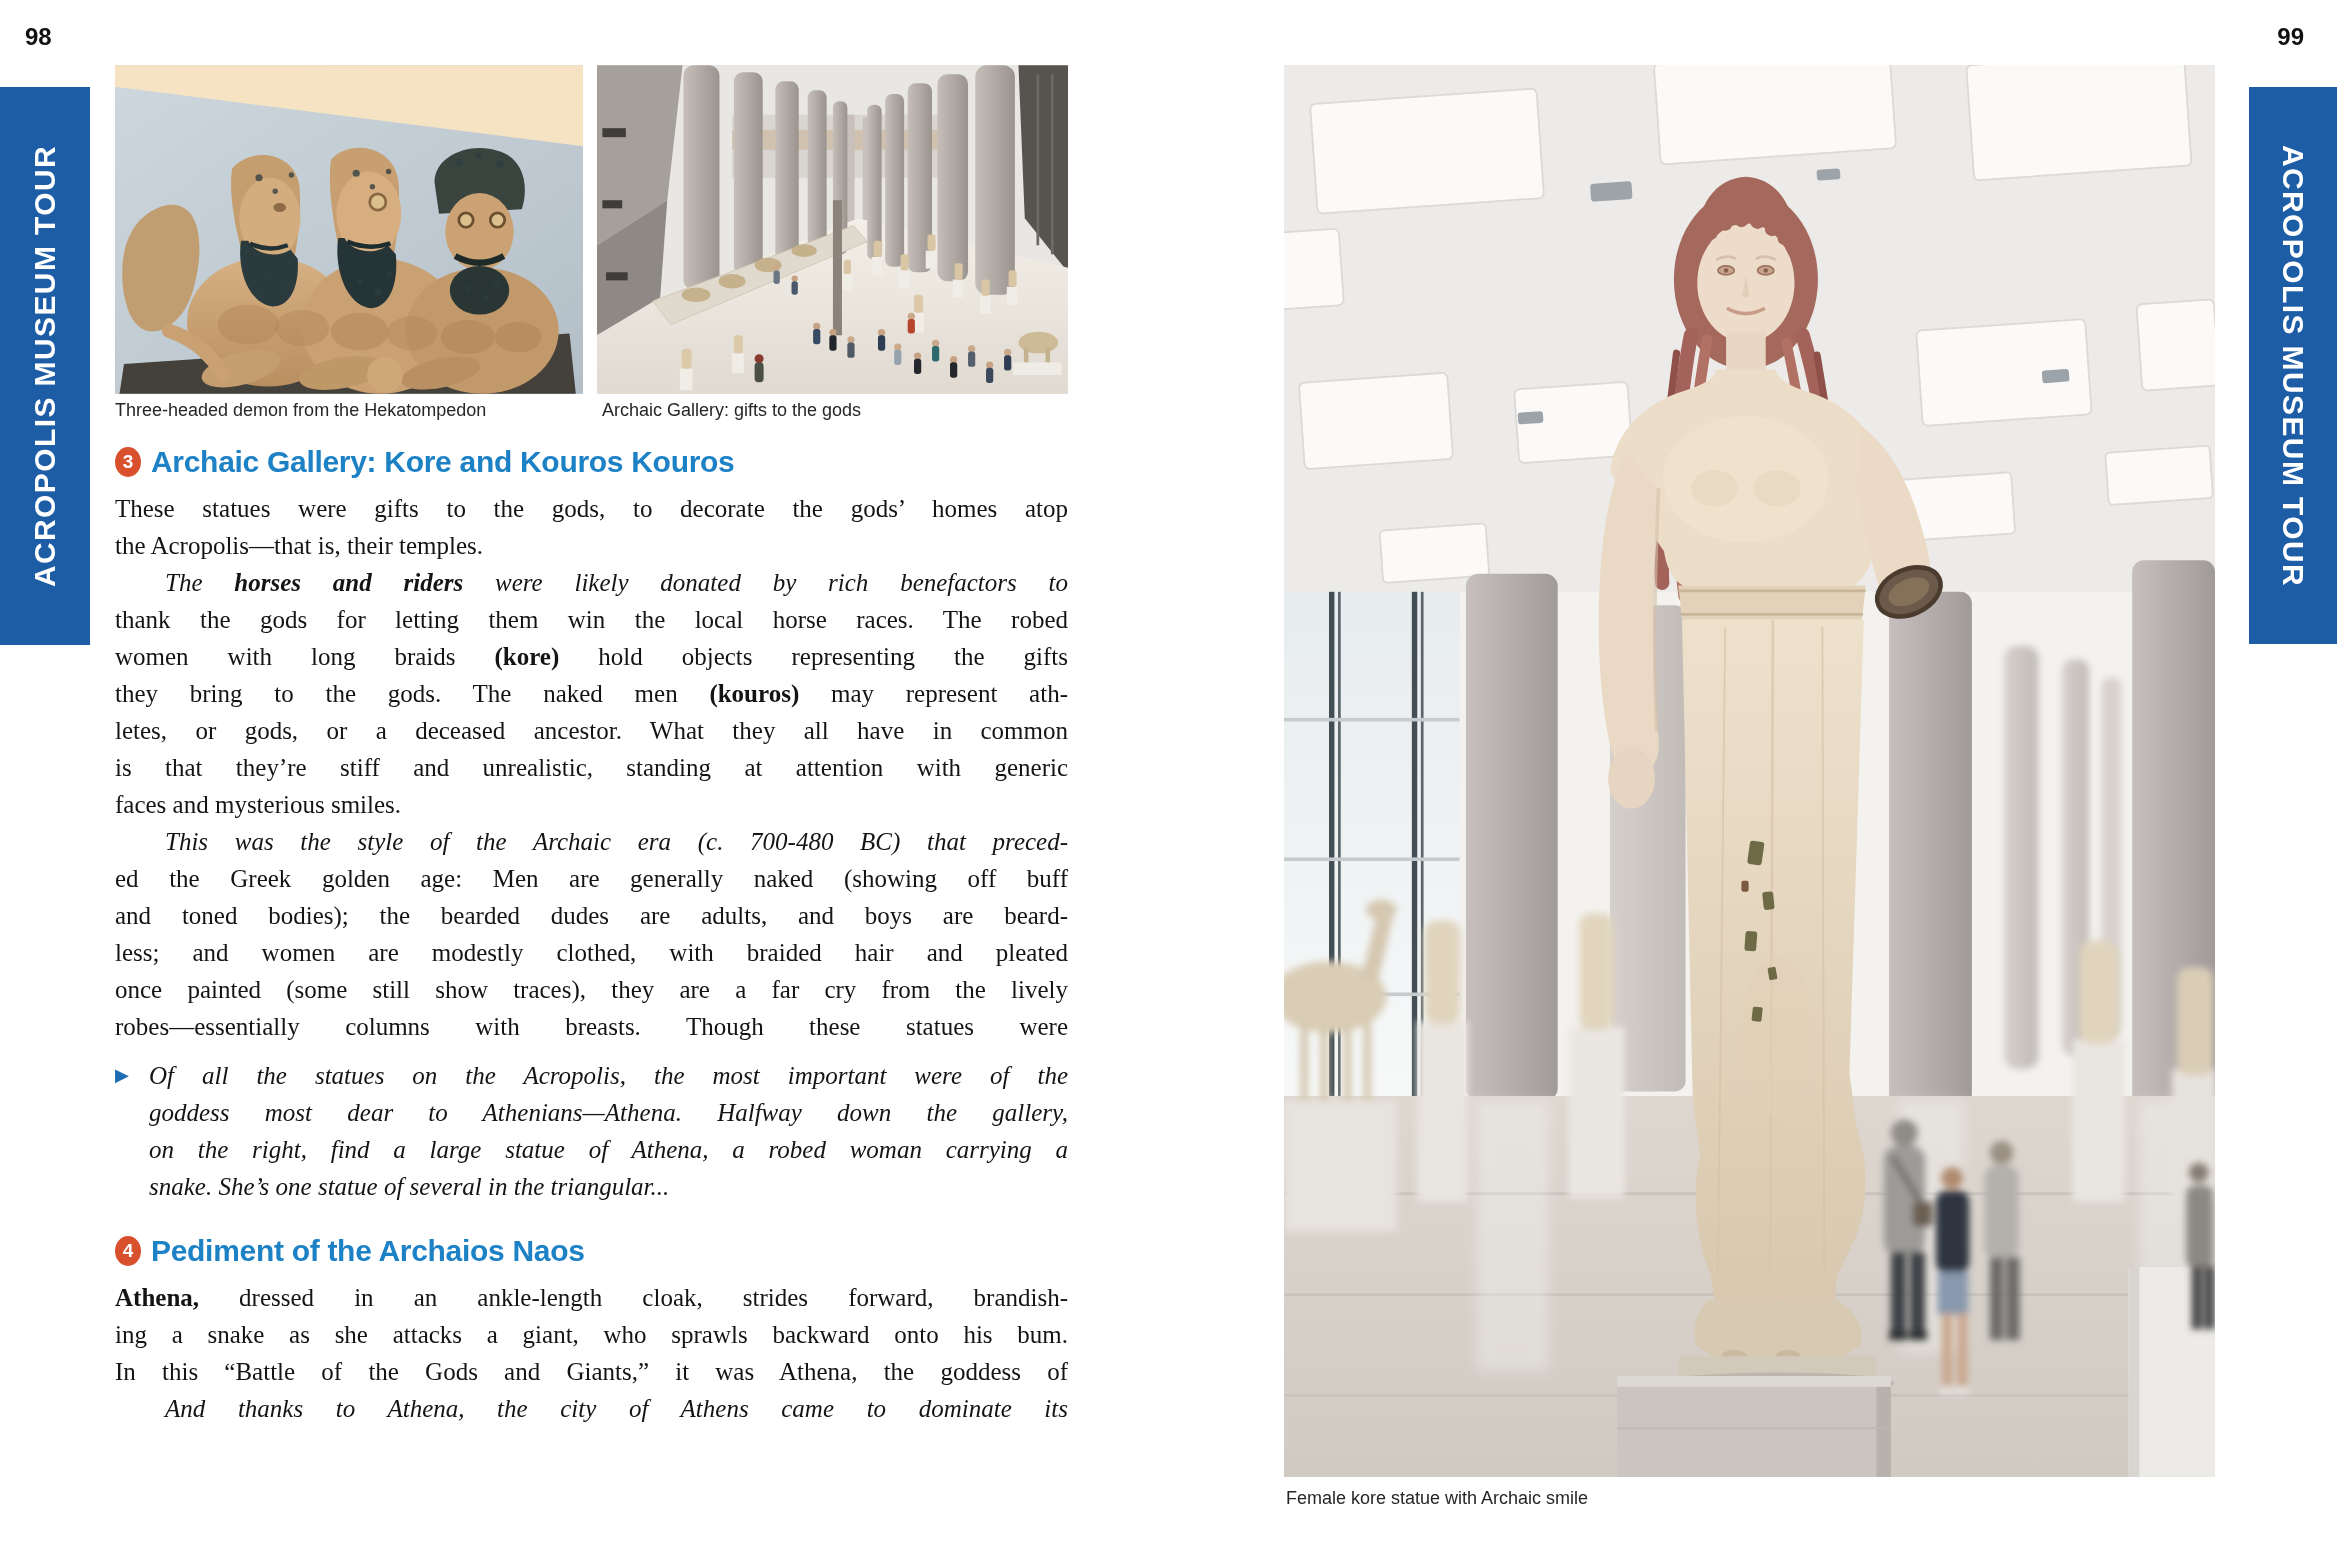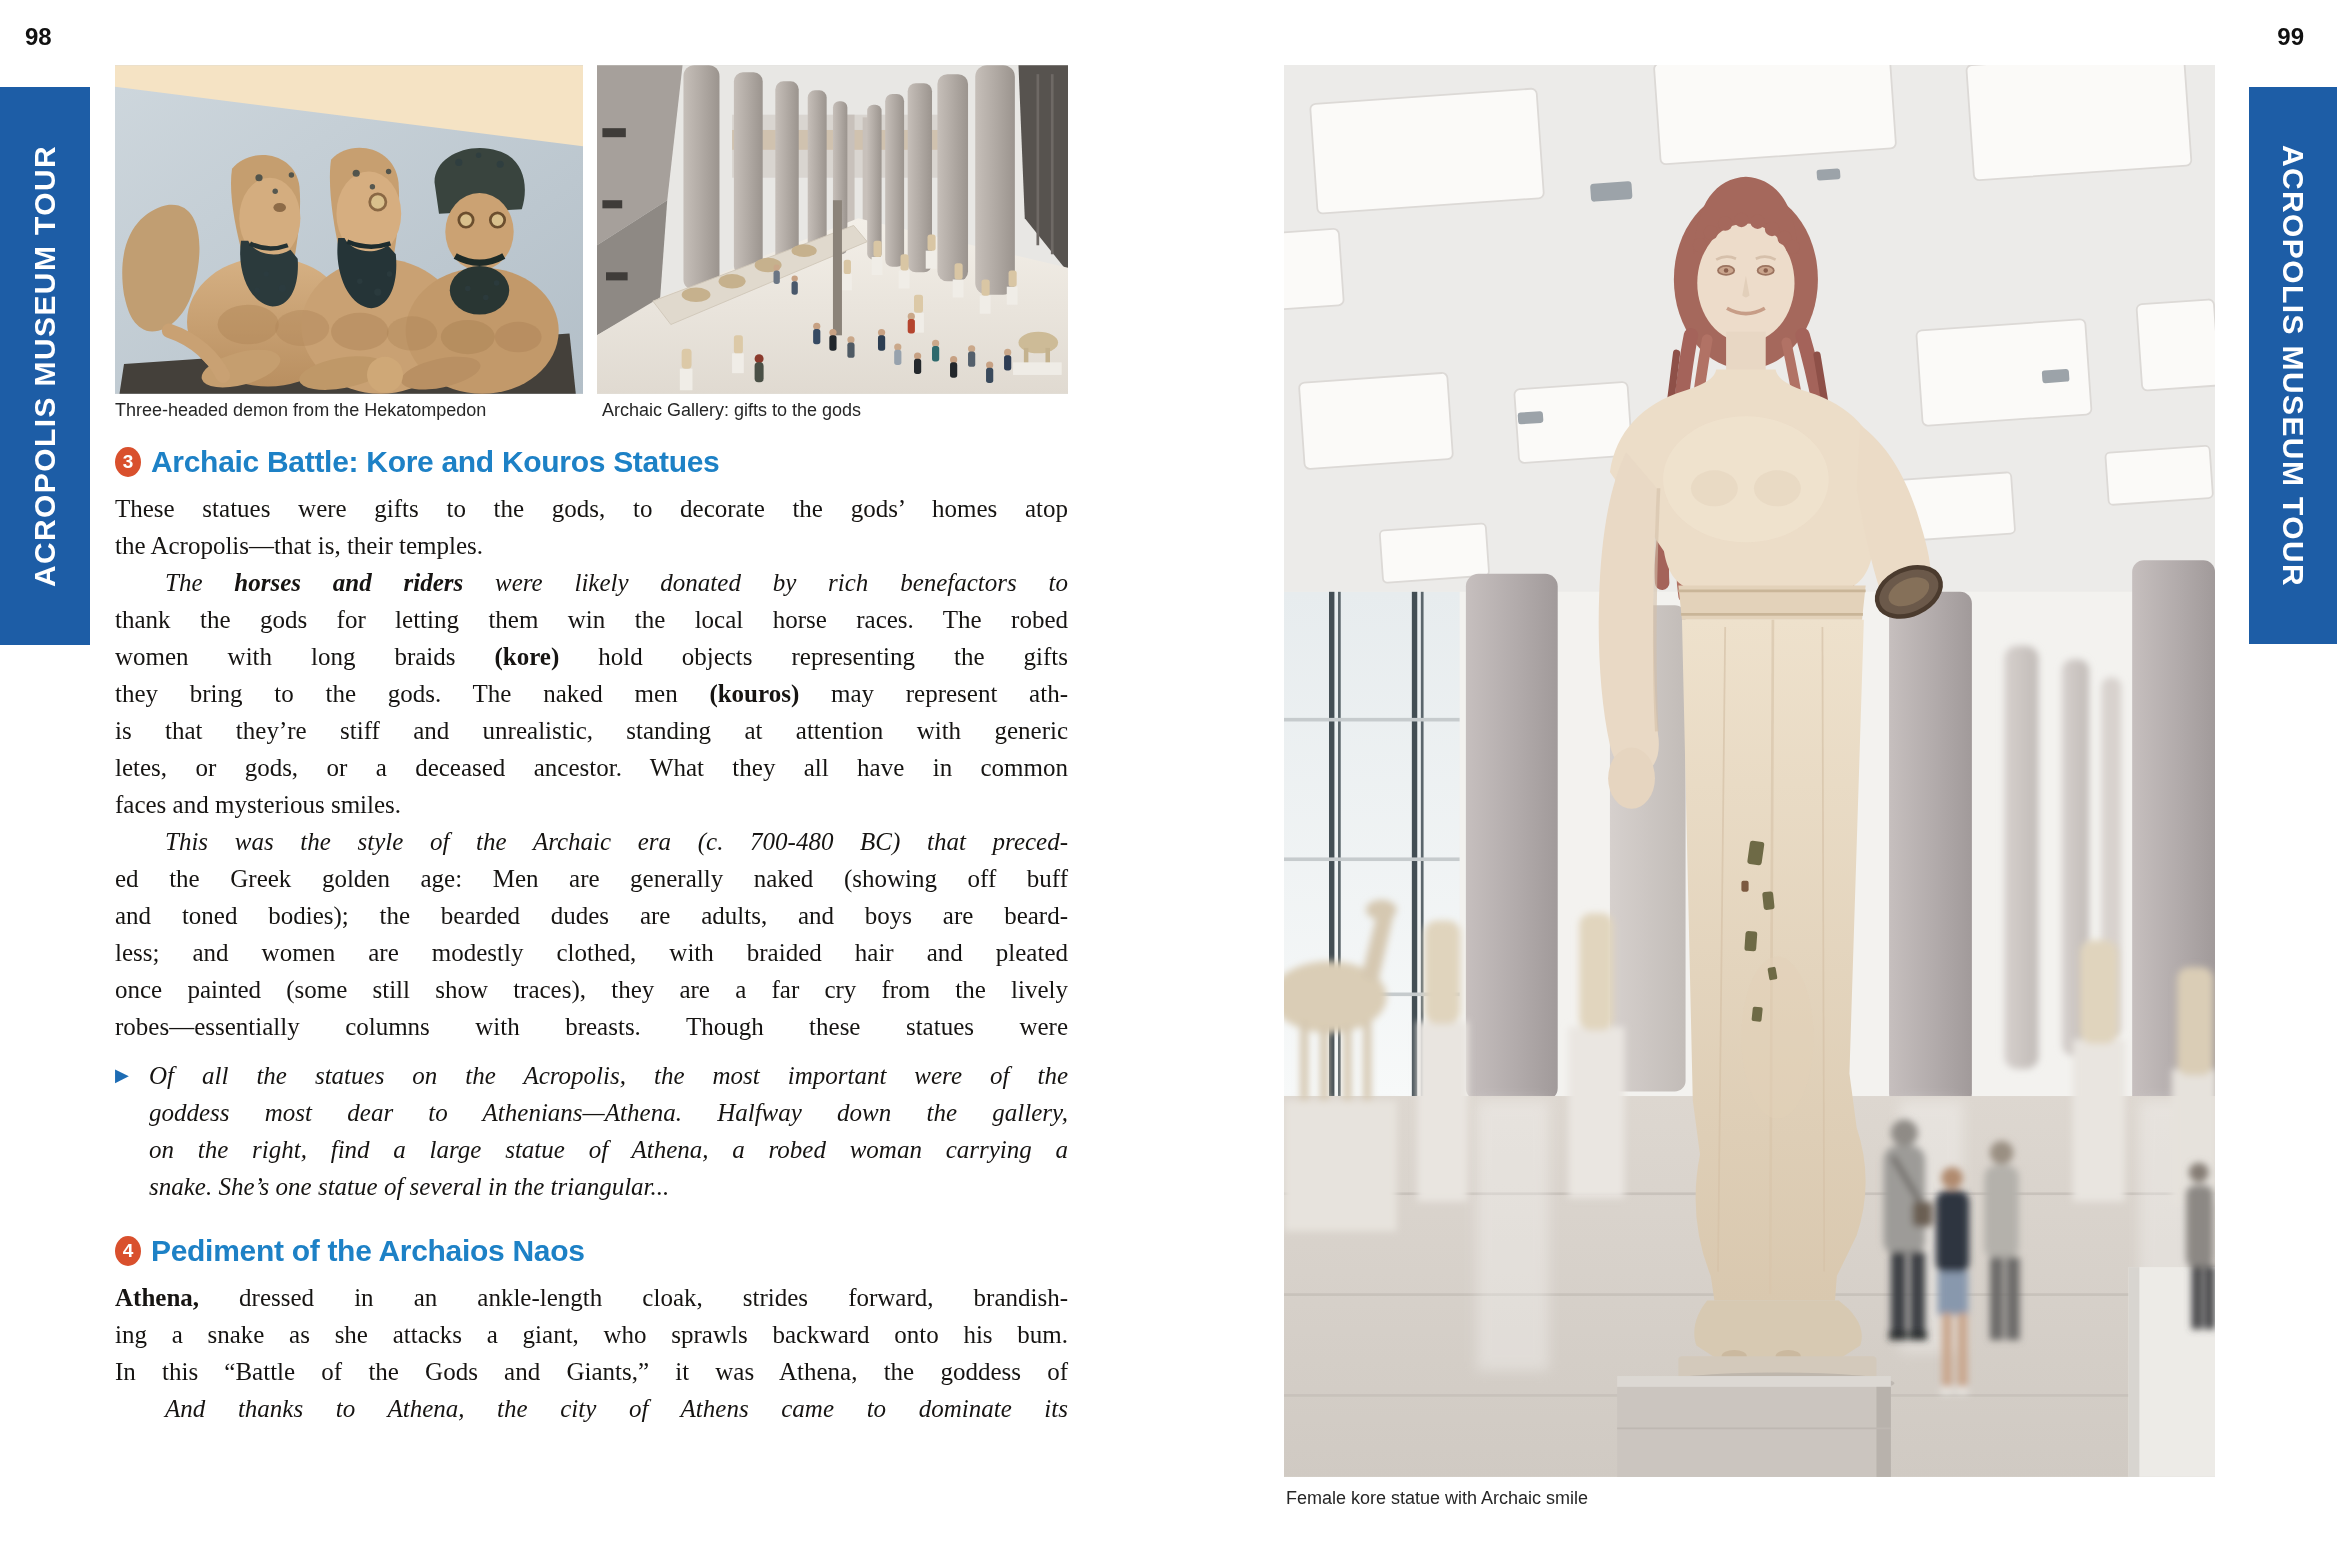--- a/index.html
+++ b/index.html
@@ -302,31 +302,31 @@
         </g>
     </g>
   </svg>
 </div>
 <div class="caption" id="cap-gallery">Archaic Gallery: gifts to the gods</div>
 
 <div class="text-col">
   <section class="sec1">
     <h2 class="sec-head">
       <span class="badge">3</span>
-      <span>Archaic Battle: Kore and Kouros Statues</span>
+      <span>Archaic Gallery: Kore and Kouros Kouros</span>
     </h2>
     <div class="sec-body">
         <div class="tl"><span>These statues were gifts to the gods, to decorate the gods’ homes atop</span></div>
         <div class="tl end"><span>the Acropolis—that is, their temples.</span></div>
         <div class="tl ind"><span>The </span><span class="b">horses and riders</span><span> were likely donated by rich benefactors to</span></div>
         <div class="tl"><span>thank the gods for letting them win the local horse races. The robed</span></div>
         <div class="tl"><span>women with long braids </span><span class="b">(kore)</span><span> hold objects representing the gifts</span></div>
         <div class="tl"><span>they bring to the gods. The naked men </span><span class="b">(kouros)</span><span> may represent ath-</span></div>
+        <div class="tl"><span>letes, or gods, or a deceased ancestor. What they all have in common</span></div>
         <div class="tl"><span>is that they’re stiff and unrealistic, standing at attention with generic</span></div>
-        <div class="tl"><span>letes, or gods, or a deceased ancestor. What they all have in common</span></div>
         <div class="tl end"><span>faces and mysterious smiles.</span></div>
         <div class="tl ind"><span>This was the style of the Archaic era (c. 700-480 BC) that preced-</span></div>
         <div class="tl"><span>ed the Greek golden age: Men are generally naked (showing off buff</span></div>
         <div class="tl"><span>and toned bodies); the bearded dudes are adults, and boys are beard-</span></div>
         <div class="tl"><span>less; and women are modestly clothed, with braided hair and pleated</span></div>
         <div class="tl"><span>once painted (some still show traces), they are a far cry from the lively</span></div>
         <div class="tl"><span>robes—essentially columns with breasts. Though these statues were</span></div>
       </div>
   </section>
 

